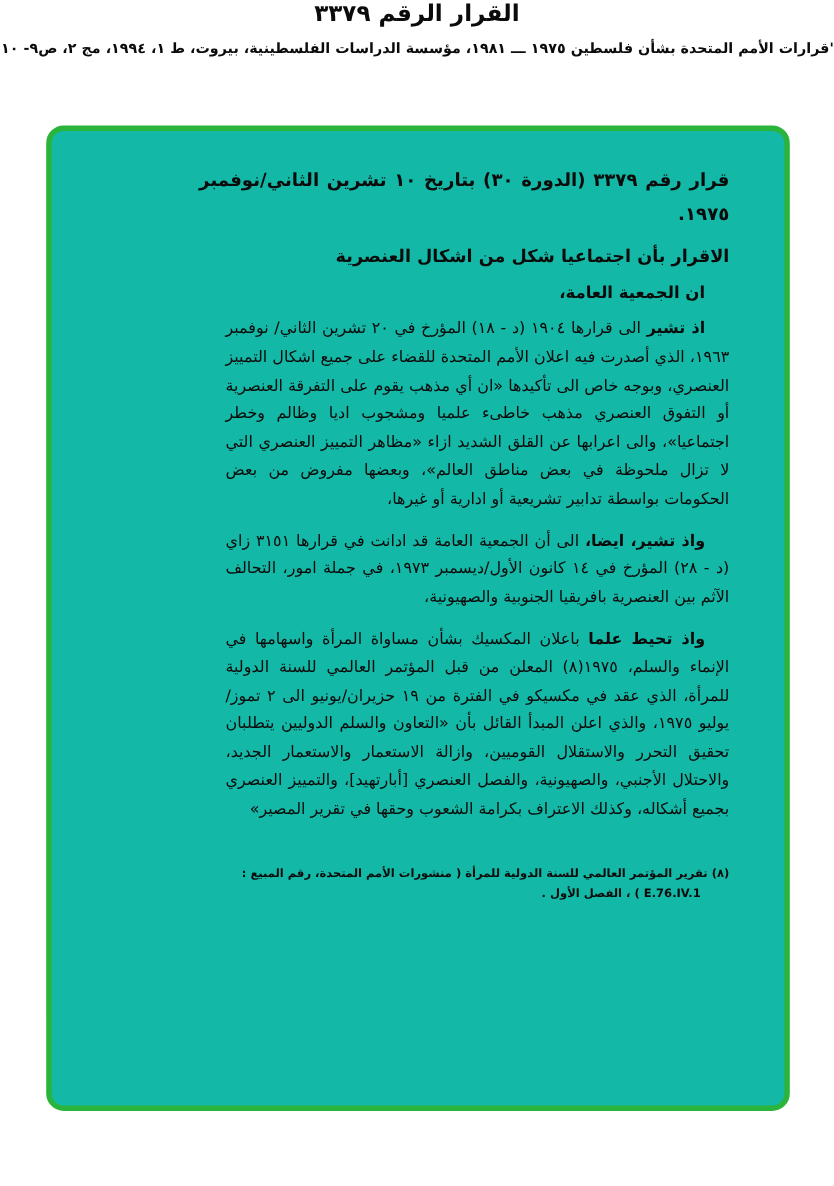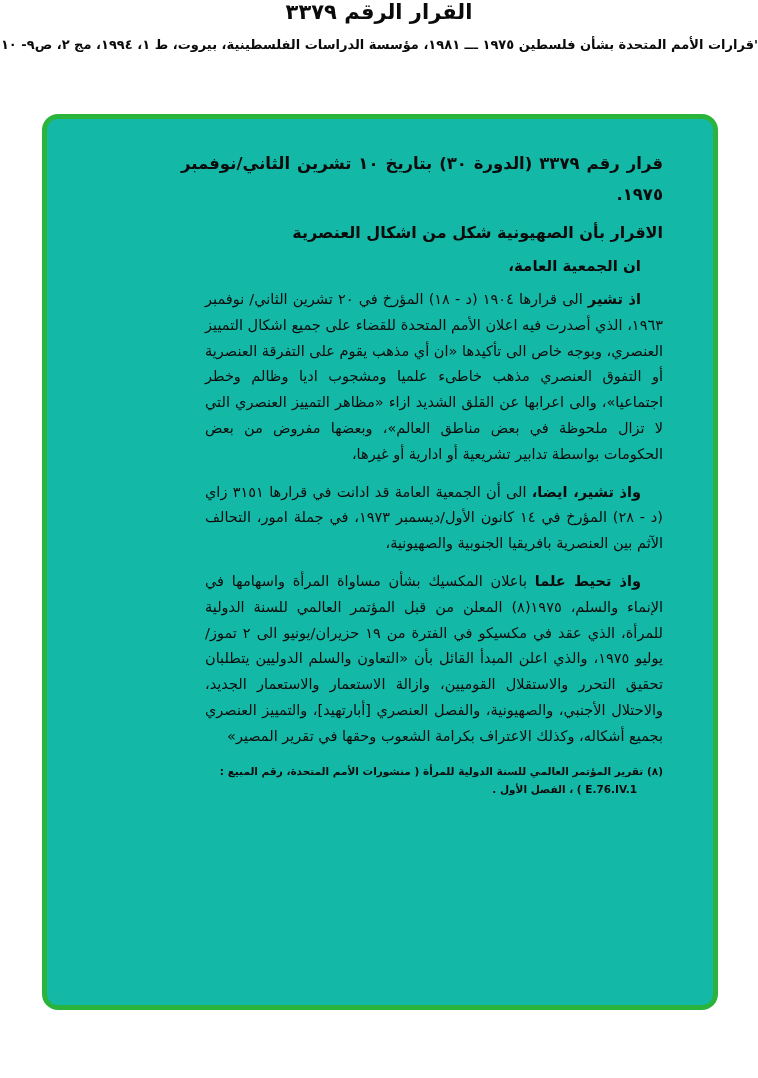--- a/index.html
+++ b/index.html
@@ -29,38 +29,38 @@
   .res-title { font-size:16.5px; font-weight:700; text-align:justify; line-height:1.85; }
   .res-subtitle { font-size:16px; font-weight:700; margin-top:13px; }
   .res-opening { font-size:15px; font-weight:700; margin-top:15px; text-indent:22px; }
 
   .para {
     font-size:14.5px; text-align:justify; line-height:1.78;
     margin-top:12px; text-indent:22px;margin-left:24px;
   }
   .para .lead { font-weight:700; }
 
-  .footnotes { margin-top:12px; font-size:10.5px; font-weight:700; line-height:1.8; }
+  .footnotes { margin-top:35px; font-size:10.5px; font-weight:700; line-height:1.8; }
   .footnote { padding-right:26px; text-indent:-26px; margin-top:2px; }
 </style>
 </head>
 <body>
 
 <div class="page">
 
   <div class="header">
     <div class="header-title">القرار الرقم  ٣٣٧٩</div>
     <div class="header-source">'قرارات الأمم المتحدة بشأن فلسطين ١٩٧٥ ـــ ١٩٨١، مؤسسة الدراسات الفلسطينية، بيروت، ط ١، ١٩٩٤، مج ٢، ص٩- ١٠'</div>
   </div>
 
   <div class="frame">
 
     <div class="res-title">قرار رقم ٣٣٧٩ (الدورة ٣٠) بتاريخ ١٠ تشرين الثاني/نوفمبر ١٩٧٥.</div>
 
-    <div class="res-subtitle">الاقرار بأن الصهيونية شكل من اشكال العنصرية</div>
+    <div class="res-subtitle">الاقرار بأن اجتماعيا شكل من اشكال العنصرية</div>
 
     <div class="res-opening">ان الجمعية العامة،</div>
 
     <p class="para"><span class="lead">اذ تشير</span><span> الى قرارها ١٩٠٤ (د - ١٨) المؤرخ في ٢٠ تشرين الثاني/ نوفمبر ١٩٦٣، الذي أصدرت فيه اعلان الأمم المتحدة للقضاء على جميع اشكال التمييز العنصري، وبوجه خاص الى تأكيدها «ان أي مذهب يقوم على التفرقة العنصرية أو التفوق العنصري مذهب خاطىء علميا ومشجوب اديا وظالم وخطر اجتماعيا»، والى اعرابها عن القلق الشديد ازاء «مظاهر التمييز العنصري التي لا تزال ملحوظة في بعض مناطق العالم»، وبعضها مفروض من بعض الحكومات بواسطة تدابير تشريعية أو ادارية أو غيرها،</span></p>
 
     <p class="para"><span class="lead">واذ تشير، ايضا،</span><span> الى أن الجمعية العامة قد ادانت في قرارها ٣١٥١ زاي (د - ٢٨) المؤرخ في ١٤ كانون الأول/ديسمبر ١٩٧٣، في جملة امور، التحالف الآثم بين العنصرية بافريقيا الجنوبية والصهيونية،</span></p>
 
     <p class="para"><span class="lead">واذ تحيط علما</span><span> باعلان المكسيك بشأن مساواة المرأة واسهامها في الإنماء والسلم، ١٩٧٥(٨) المعلن من قبل المؤتمر العالمي للسنة الدولية للمرأة، الذي عقد في مكسيكو في الفترة من ١٩ حزيران/يونيو الى ٢ تموز/يوليو ١٩٧٥، والذي اعلن المبدأ القائل بأن «التعاون والسلم الدوليين يتطلبان تحقيق التحرر والاستقلال القوميين، وازالة الاستعمار والاستعمار الجديد، والاحتلال الأجنبي، والصهيونية، والفصل العنصري [أبارتهيد]، والتمييز العنصري بجميع أشكاله، وكذلك الاعتراف بكرامة الشعوب وحقها في تقرير المصير»</span></p>
 
 

